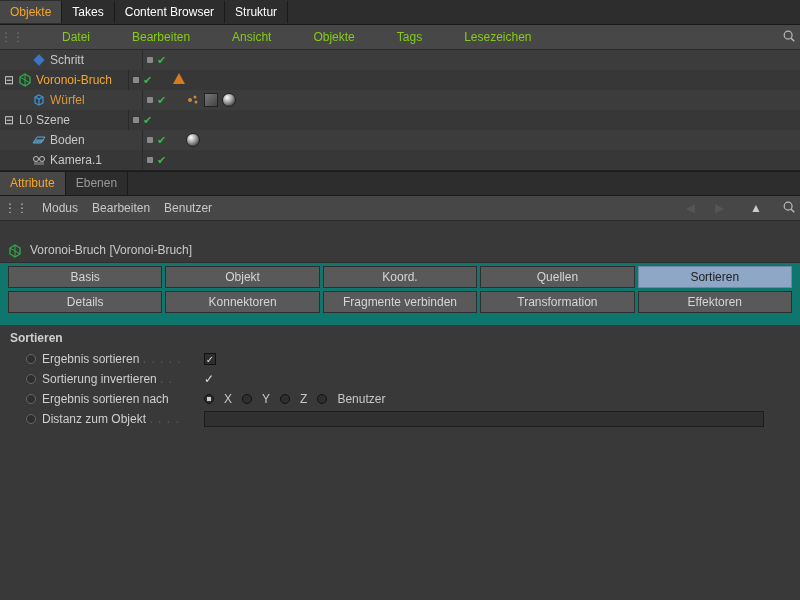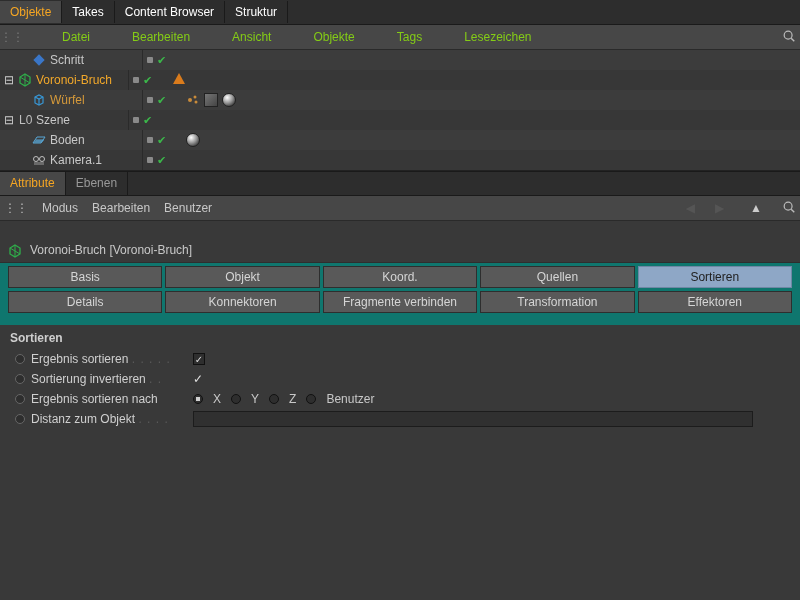--- a/index.html
+++ b/index.html
@@ -57,21 +57,21 @@
 
   
   .subtab-grid { display:grid; grid-template-columns: repeat(5, 1fr); gap:3px; padding:3px 8px 3px 8px; background:#0f766e; }
   .subtab { background:#595959; color:#d5d5d5; text-align:center; padding:3px 0; border:1px solid #2e2e2e; cursor:default; }
   .subtab.active { background:#8ea7c6; color:#222; border-color:#6f87a5; }
   .subtab.empty { background:transparent; border:none; }
 
   .section-header { padding:6px 10px 2px 10px; color:#cfcfcf; font-weight:bold; }
 
   
-  .props { padding: 2px 15px; }
+  .props { padding: 2px 26px; }
   .prop-row { display:flex; align-items:center; height:20px; }
   .prop-bullet { width:10px; height:10px; border-radius:50%; background:#2e2e2e; border:1px solid #666; margin-right:6px; flex-shrink:0; }
   .prop-label { width: 160px; color:#cfcfcf; position:relative; }
   .prop-label::after { content: " . . . . . . . . . . . . . . . . . ."; color:#5a5a5a; position:absolute; left: calc(100%); white-space:nowrap; overflow:hidden; display:none; }
   .dots { color:#5a5a5a; letter-spacing:1px; }
   .checkbox { width:12px; height:12px; background:#2e2e2e; border:1px solid #111; display:inline-flex; align-items:center; justify-content:center; margin-left:2px; }
   .checkbox.checked::after { content:"✓"; color:#ddd; font-size:10px; }
   .radio-group { display:flex; align-items:center; gap:10px; margin-left:2px; }
   .radio { width:10px; height:10px; border-radius:50%; background:#2e2e2e; border:1px solid #111; display:inline-block; }
   .radio.checked { background: radial-gradient(circle at center, #cfcfcf 0 40%, #2e2e2e 41% 100%); }

